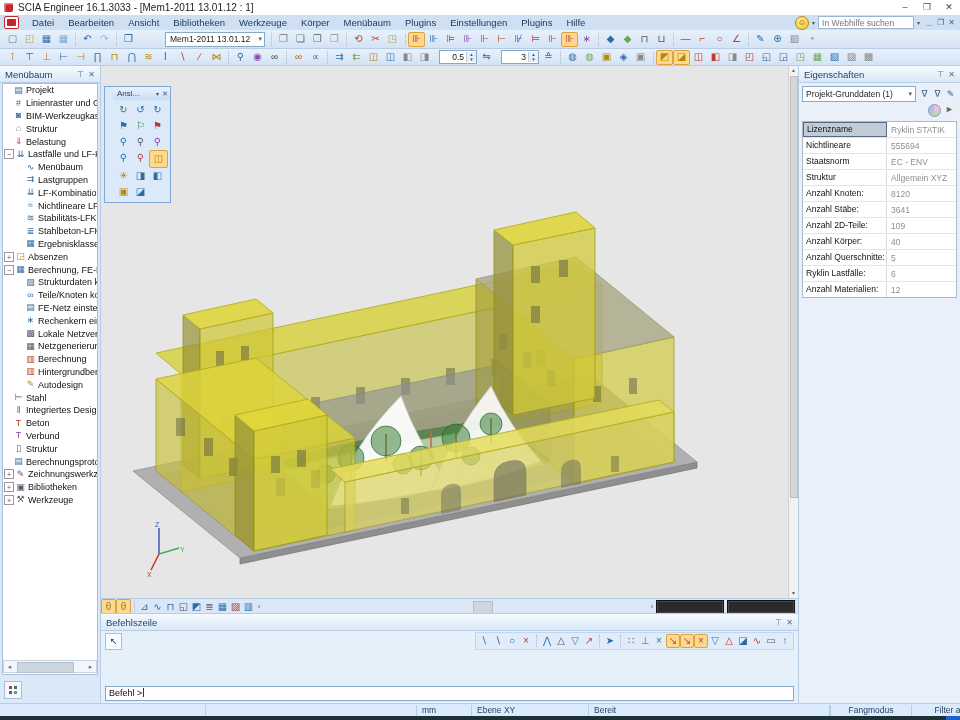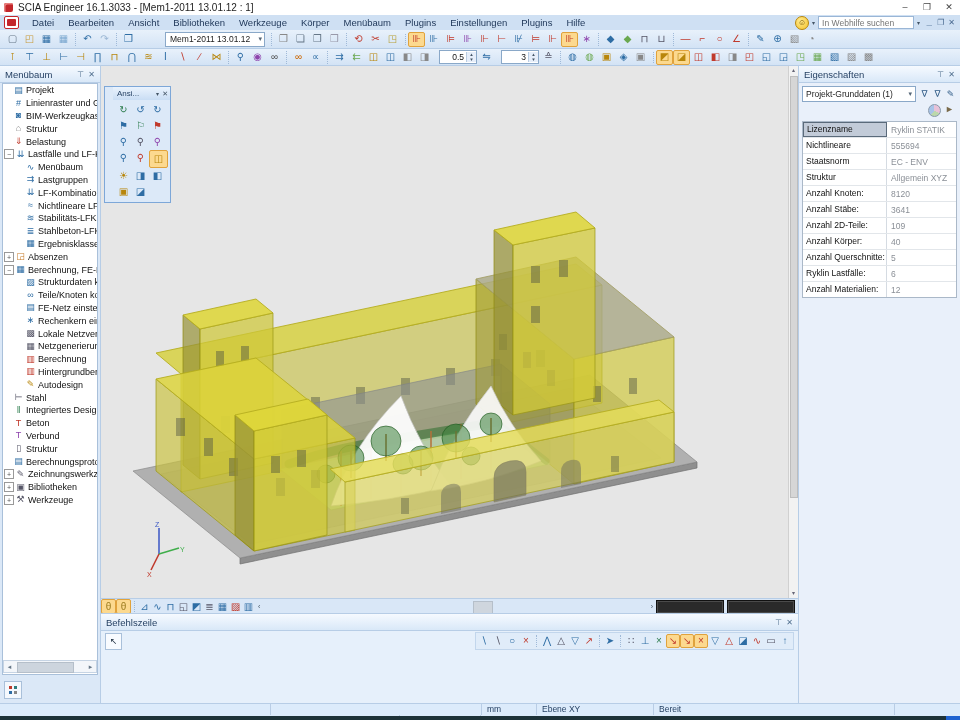--- a/index.html
+++ b/index.html
@@ -129,21 +129,21 @@
   .snap-bar{position:absolute;right:4px;top:2px;display:flex;align-items:center;background:#e0ecf9;
             border:1px solid #c2d6ec;padding:1px;}
   .snap-bar .tbi{width:14px;height:14px;}
   .snap-bar .tbi.hl{width:12px;height:12px;}
   .cmd-input{position:absolute;left:4px;right:4px;bottom:2px;height:13px;background:#fff;border:1px solid #8aa8c8;
              font-size:9px;line-height:13px;padding-left:3px;color:#111;}
   .caret{display:inline-block;width:1px;height:9px;background:#333;vertical-align:-1px;margin-left:1px;}
 
   
   .statusbar{position:absolute;left:0;top:703px;width:960px;height:13px;background:#dcebfb;border-top:1px solid #b7cde6;
-             display:flex;align-items:center;font-size:8.5px;color:#1f3b5e;box-sizing:border-box;flex-direction:column;}
+             display:flex;align-items:center;font-size:8.5px;color:#1f3b5e;box-sizing:border-box;}
   .sb-cell{height:11px;line-height:11px;padding:0 5px;border-right:1px solid #b9cde5;white-space:nowrap;}
   .sb-spring{flex:1;}
   .bottomstrip{position:absolute;left:0;top:716px;width:960px;height:4px;background:#1d3238;}
   .bottomstrip i{position:absolute;right:0;top:0;width:14px;height:4px;background:#1e62d0;}
 </style>
 </head>
 <body>
 
 <div class="app">
 
@@ -991,20 +991,23 @@
               <span class="g" style="color: rgb(192, 57, 43);">∿</span>
             </span>
             <span class="tbi">
               <span class="g" style="color: rgb(85, 85, 102);">▭</span>
             </span>
             <span class="tbi">
               <span class="g" style="color: rgb(46, 109, 164);">↑</span>
             </span>
           </div>
       </div>
+      <div class="cmd-input">
+        <span>Befehl &gt;</span><span class="caret"></span>
+      </div>
     </div>
   </div>
 
   <div class="right-panel">
     <div class="panel-head">
       <span>Eigenschaften</span>
       <span class="ph-btn">⊤</span>
       <span class="ph-btn">✕</span>
     </div>
     <div class="props-combo-row">

